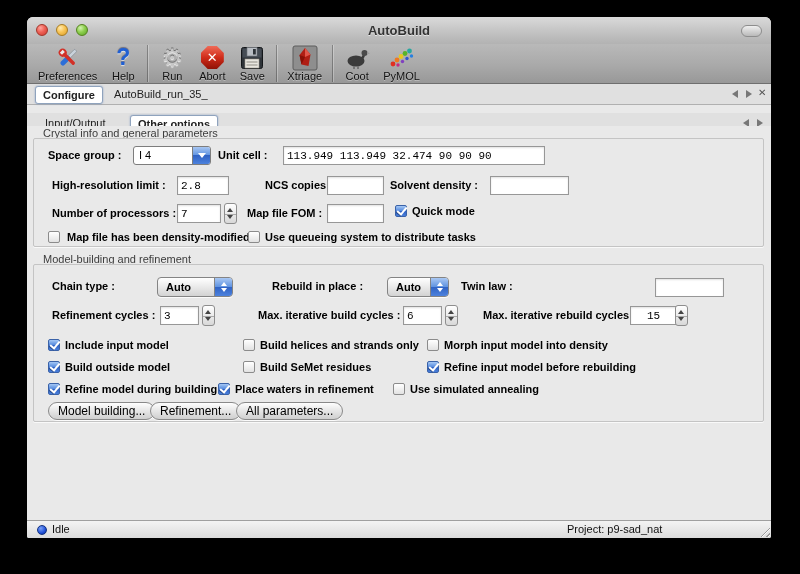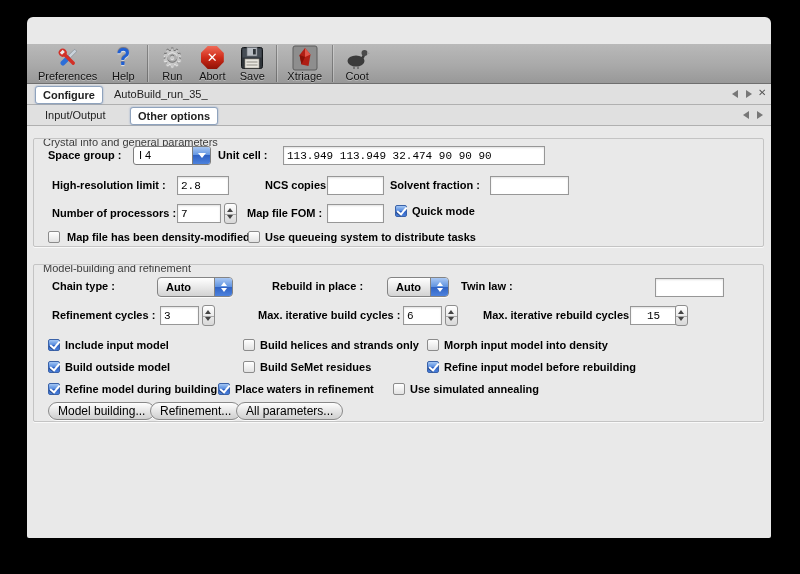--- a/index.html
+++ b/index.html
@@ -49,37 +49,37 @@
     width:23px;height:23px;display:flex;align-items:center;justify-content:center;
     clip-path:polygon(30% 0,70% 0,100% 30%,100% 70%,70% 100%,30% 100%,0 70%,0 30%);
     background:linear-gradient(#ef6a57 0%,#d02c1a 50%,#8f1206 100%);
     color:#fff;font-weight:bold;font-size:13px;line-height:13px;
   }
   
   .tabrow{
     position:absolute;left:0;width:100%;height:21px;background:#e0e0e0;border-bottom:1px solid #b0b0b0;box-sizing:border-box;
   }
   .tabrow.r1{top:67px;}
-  .tabrow.r2{top:88px;}
+  .tabrow.r2{top:96px;}
   .tab{
     position:absolute;top:2px;height:16px;line-height:16px;font-size:11px;color:#222;
     padding:0 7px;white-space:nowrap;cursor:default;
   }
   .tab.active{
     background:#fff;border:1px solid #8fa3bd;border-radius:3px;font-weight:bold;
     box-shadow:0 0 2px rgba(110,140,190,.7);
   }
   .tabctl{position:absolute;top:6px;width:0;height:0;cursor:default;}
   .arr-left{border-top:4px solid transparent;border-bottom:4px solid transparent;border-right:6px solid #777;}
   .arr-right{border-top:4px solid transparent;border-bottom:4px solid transparent;border-left:6px solid #777;}
   .tabclose{position:absolute;top:3px;font-size:10px;color:#555;font-weight:bold;cursor:default;}
   
   .content{position:absolute;left:0;top:109px;width:100%;height:394px;background:#e9e9e9;}
   .groupbox{position:absolute;left:6px;width:731px;border:1px solid #c4c4c4;border-radius:2px;box-shadow:0 1px 0 rgba(255,255,255,.7);box-sizing:border-box;}
-  .grouplabel{position:absolute;font-size:11px;color:#3c3c3c;white-space:nowrap;margin-top:9px;}
+  .grouplabel{position:absolute;font-size:11px;color:#3c3c3c;white-space:nowrap;}
   .flabel{position:absolute;font-size:11px;font-weight:bold;color:#000;white-space:nowrap;}
   .tf{
     position:absolute;height:15px;border:1px solid #979797;background:#fff;font-size:11px;
     font-family:Liberation Mono, monospace;padding:1px 3px;margin:0;
     box-shadow:inset 0 1px 2px rgba(0,0,0,.12);border-radius:0;
   }
   
   .combo{position:absolute;height:19px;border:1px solid #7d7d7d;background:#fff;border-radius:3px;display:flex;box-sizing:border-box;overflow:hidden;}
   .combo-val{flex:1;font-size:11px;line-height:17px;padding-left:5px;color:#000;}
   .combo-btn{width:17px;background:linear-gradient(#a7c6f2 0%,#5e92e0 50%,#2f62c4 50%,#4d82dd 100%);display:flex;align-items:center;justify-content:center;border-left:1px solid #7d7d7d;}
@@ -127,20 +127,29 @@
     position:absolute;right:1px;bottom:1px;width:12px;height:12px;
     background:repeating-linear-gradient(135deg,transparent 0 2px,#9a9a9a 2px 3px,rgba(255,255,255,.8) 3px 4px);
     clip-path:polygon(100% 0,100% 100%,0 100%);
   }
 </style>
 </head>
 <body>
 
 <div class="win">
 
+  <div class="titlebar">
+    <div class="lights">
+      <div class="light red"></div>
+      <div class="light yellow"></div>
+      <div class="light green"></div>
+    </div>
+    <div class="title">AutoBuild</div>
+    <div class="capsule"></div>
+  </div>
 
   <div class="toolbar">
     <div class="titem">
       <div class="ticon">
         <svg width="26" height="26" viewBox="0 0 26 26">
           <g transform="rotate(45 13 13)">
             <rect x="11.4" y="2" width="3.2" height="10" rx="1" fill="#c9d2da" stroke="#7e8890" stroke-width=".6"></rect>
             <rect x="10.6" y="11" width="4.8" height="11.5" rx="2" fill="#2d6fd8" stroke="#1b4globe" stroke-width="0"></rect>
           </g>
           <g transform="rotate(-45 13 13)">
@@ -206,20 +215,36 @@
           <ellipse cx="12" cy="16" rx="8.5" ry="5.5" fill="#3b3b3b"></ellipse>
           <path d="M17 14 Q19 8 20.5 7.5 L21.5 9 Q21 12 18.5 15 Z" fill="#3b3b3b"></path>
           <circle cx="20.5" cy="8" r="3" fill="#4a4a4a"></circle>
           <path d="M23 7 L26 8.2 L23 9.4 Z" fill="#9a9a9a"></path>
           <line x1="10" y1="21.5" x2="10" y2="24" stroke="#555" stroke-width="1.2"></line>
           <line x1="14" y1="21.5" x2="14" y2="24" stroke="#555" stroke-width="1.2"></line>
         </svg>
       </div>
       <div class="tlabel">Coot</div>
     </div>
+    <div class="titem">
+      <div class="ticon">
+        <svg width="26" height="26" viewBox="0 0 26 26">
+          <circle cx="4" cy="19" r="2.4" fill="#e03020"></circle>
+          <circle cx="8" cy="15" r="2.4" fill="#f07820"></circle>
+          <circle cx="12" cy="11.5" r="2.4" fill="#e8c81e"></circle>
+          <circle cx="16" cy="8.5" r="2.4" fill="#58b428"></circle>
+          <circle cx="20.5" cy="6" r="2.4" fill="#28a8a0"></circle>
+          <circle cx="9" cy="20" r="1.7" fill="#c82880"></circle>
+          <circle cx="13.5" cy="16.5" r="1.7" fill="#8040c0"></circle>
+          <circle cx="18" cy="13.5" r="1.7" fill="#3058d0"></circle>
+          <circle cx="22.5" cy="11" r="1.7" fill="#2880e0"></circle>
+        </svg>
+      </div>
+      <div class="tlabel">PyMOL</div>
+    </div>
   </div>
 
   <div class="tabrow r1">
     <div class="tab active" style="left:8px;">Configure</div>
     <div class="tab" style="left:80px;">AutoBuild_run_35_</div>
     <div class="tabctl arr-left" style="left:705px;"></div>
     <div class="tabctl arr-right" style="left:719px;"></div>
     <div class="tabclose" style="left:731px;">✕</div>
   </div>
 
@@ -242,21 +267,21 @@
           <i></i>
         </div>
     </div>
     <div class="flabel" style="left:191px;top:23px;">Unit cell :</div>
     <input class="tf" style="left: 256px; top: 20px; width: 254px;" value="113.949 113.949 32.474 90 90 90">
 
     <div class="flabel" style="left:25px;top:53px;">High-resolution limit :</div>
     <input class="tf" style="left: 150px; top: 50px; width: 44px;" value="2.8">
     <div class="flabel" style="left:238px;top:53px;">NCS copies :</div>
     <input class="tf" style="left: 300px; top: 50px; width: 49px;" value="">
-    <div class="flabel" style="left:363px;top:53px;">Solvent fraction :</div>
+    <div class="flabel" style="left:363px;top:53px;">Solvent density :</div>
     <input class="tf" style="left: 463px; top: 50px; width: 71px;" value="">
 
     <div class="flabel" style="left:25px;top:81px;">Number of processors :</div>
     <input class="tf" style="left: 150px; top: 78px; width: 36px;" value="7">
     <div class="stepper" style="left:197px;top:77px;">
         <div class="mid"></div>
       </div>
     <div class="flabel" style="left:220px;top:81px;">Map file FOM :</div>
     <input class="tf" style="left: 300px; top: 78px; width: 49px;" value="">
     <span class="cb checked" style="left:368px;top:79px;"></span>
@@ -324,14 +349,20 @@
     <span class="cb checked" style="left:191px;top:257px;"></span>
     <div class="cblabel" style="left:208px;top:257px;">Place waters in refinement</div>
     <span class="cb" style="left:366px;top:257px;"></span>
     <div class="cblabel" style="left:383px;top:257px;">Use simulated annealing</div>
 
     <button class="abtn" style="left:21px;top:276px;">Model building...</button>
     <button class="abtn" style="left:123px;top:276px;">Refinement...</button>
     <button class="abtn" style="left:209px;top:276px;">All parameters...</button>
   </div>
 
+  <div class="statusbar">
+    <div class="sdot"></div>
+    <div class="stext">Idle</div>
+    <div class="sproj">Project: p9-sad_nat</div>
+    <div class="grip"></div>
+  </div>
 
 </div>
 
 </body></html>

